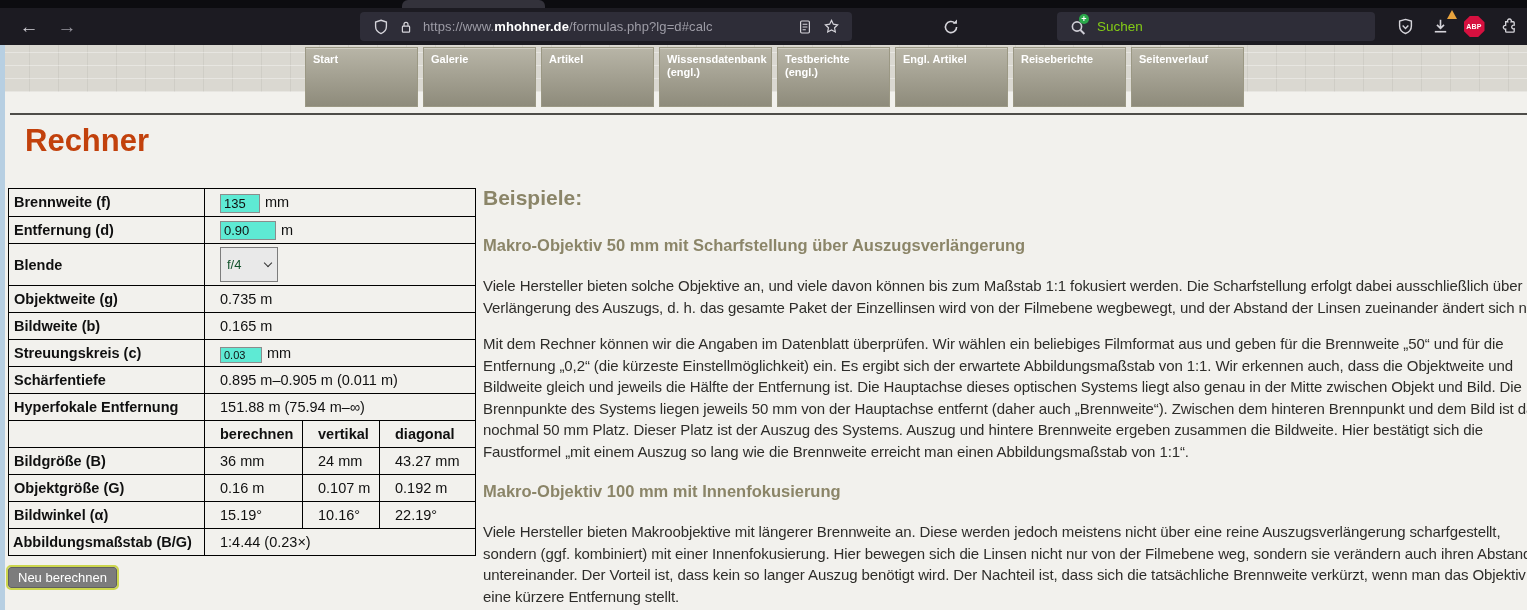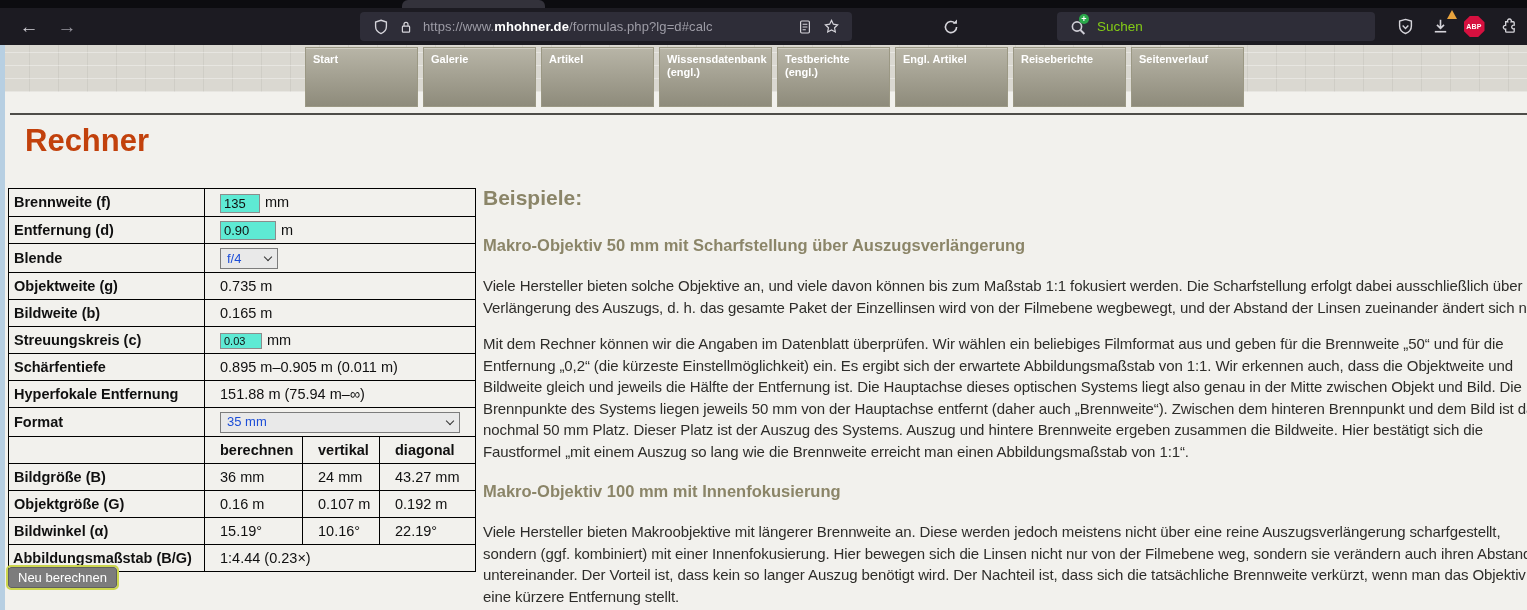--- a/index.html
+++ b/index.html
@@ -53,22 +53,22 @@
   table.calc-t { border-collapse:collapse; table-layout:fixed; width:467px; }
   .calc-t td { border:1px solid #000; padding:3px 15px; font-size:14.5px; color:#101010;
                height:26px; line-height:20px; white-space:nowrap; overflow:hidden; }
   .calc-t td.lbl { font-weight:bold; padding-left:5px; }
   .calc-t td.hdr { font-weight:bold; }
   input.num { background:#5eead4; border:1px solid #8c8c8c; color:#111; font-family:inherit;
               font-size:13px; padding:1px 3px; width:40px; vertical-align:middle; margin-right:5px; }
   input.num.mid { width:56px; }
   input.num.small { width:42px; font-size:11px; }
   .sel { display:inline-flex; align-items:center; justify-content:space-between;
-         background:#e9e9e9; border:1px solid #7c7c7c; height:21px; padding:0 6px;
-         font-size:13px; color:#1d4ed8; vertical-align:middle; cursor:default; }
+         background:#e9e9e9; border:1px solid #7c7c7c; height:35px; padding:0 6px;
+         font-size:13px; color:#14532d; vertical-align:middle; cursor:default; }
   .sel.narrow { width:58px; }
   .sel.wide { width:100%; }
   .chev { width:6px; height:6px; border-right:1.6px solid #333; border-bottom:1.6px solid #333;
           transform:rotate(45deg); margin-left:6px; margin-top:-3px; flex:none; }
   .recalc { position:absolute; left:8px; top:567px; background:#7c7c7c; color:#fff;
             border:1px solid #606060; outline:2px solid #ccd64d; border-radius:3px;
             font-family:inherit; font-size:13px; padding:2px 9px; cursor:pointer; }
   
   .examples { position:absolute; left:483px; top:186px; width:1072px; color:#2e2d2a; }
   .ex-head { font-size:21px; font-weight:bold; color:#8b8568; margin:0 0 26px 0; }
@@ -211,29 +211,20 @@
     </tr>
     <tr>
       <td class="lbl">Schärfentiefe</td>
       <td colspan="3">0.895 m–0.905 m (0.011 m)</td>
     </tr>
     <tr>
       <td class="lbl">Hyperfokale Entfernung</td>
       <td colspan="3">151.88 m (75.94 m–∞)</td>
     </tr>
     <tr>
-      <td class="lbl">Format</td>
-      <td colspan="3">
-        <span class="sel wide">
-              <span>35 mm</span>
-              <span class="chev"></span>
-            </span>
-      </td>
-    </tr>
-    <tr>
       <td></td>
       <td class="hdr">berechnen</td>
       <td class="hdr">vertikal</td>
       <td class="hdr">diagonal</td>
     </tr>
     <tr>
       <td class="lbl">Bildgröße (B)</td>
       <td>36 mm</td>
       <td>24 mm</td>
       <td>43.27 mm</td>

